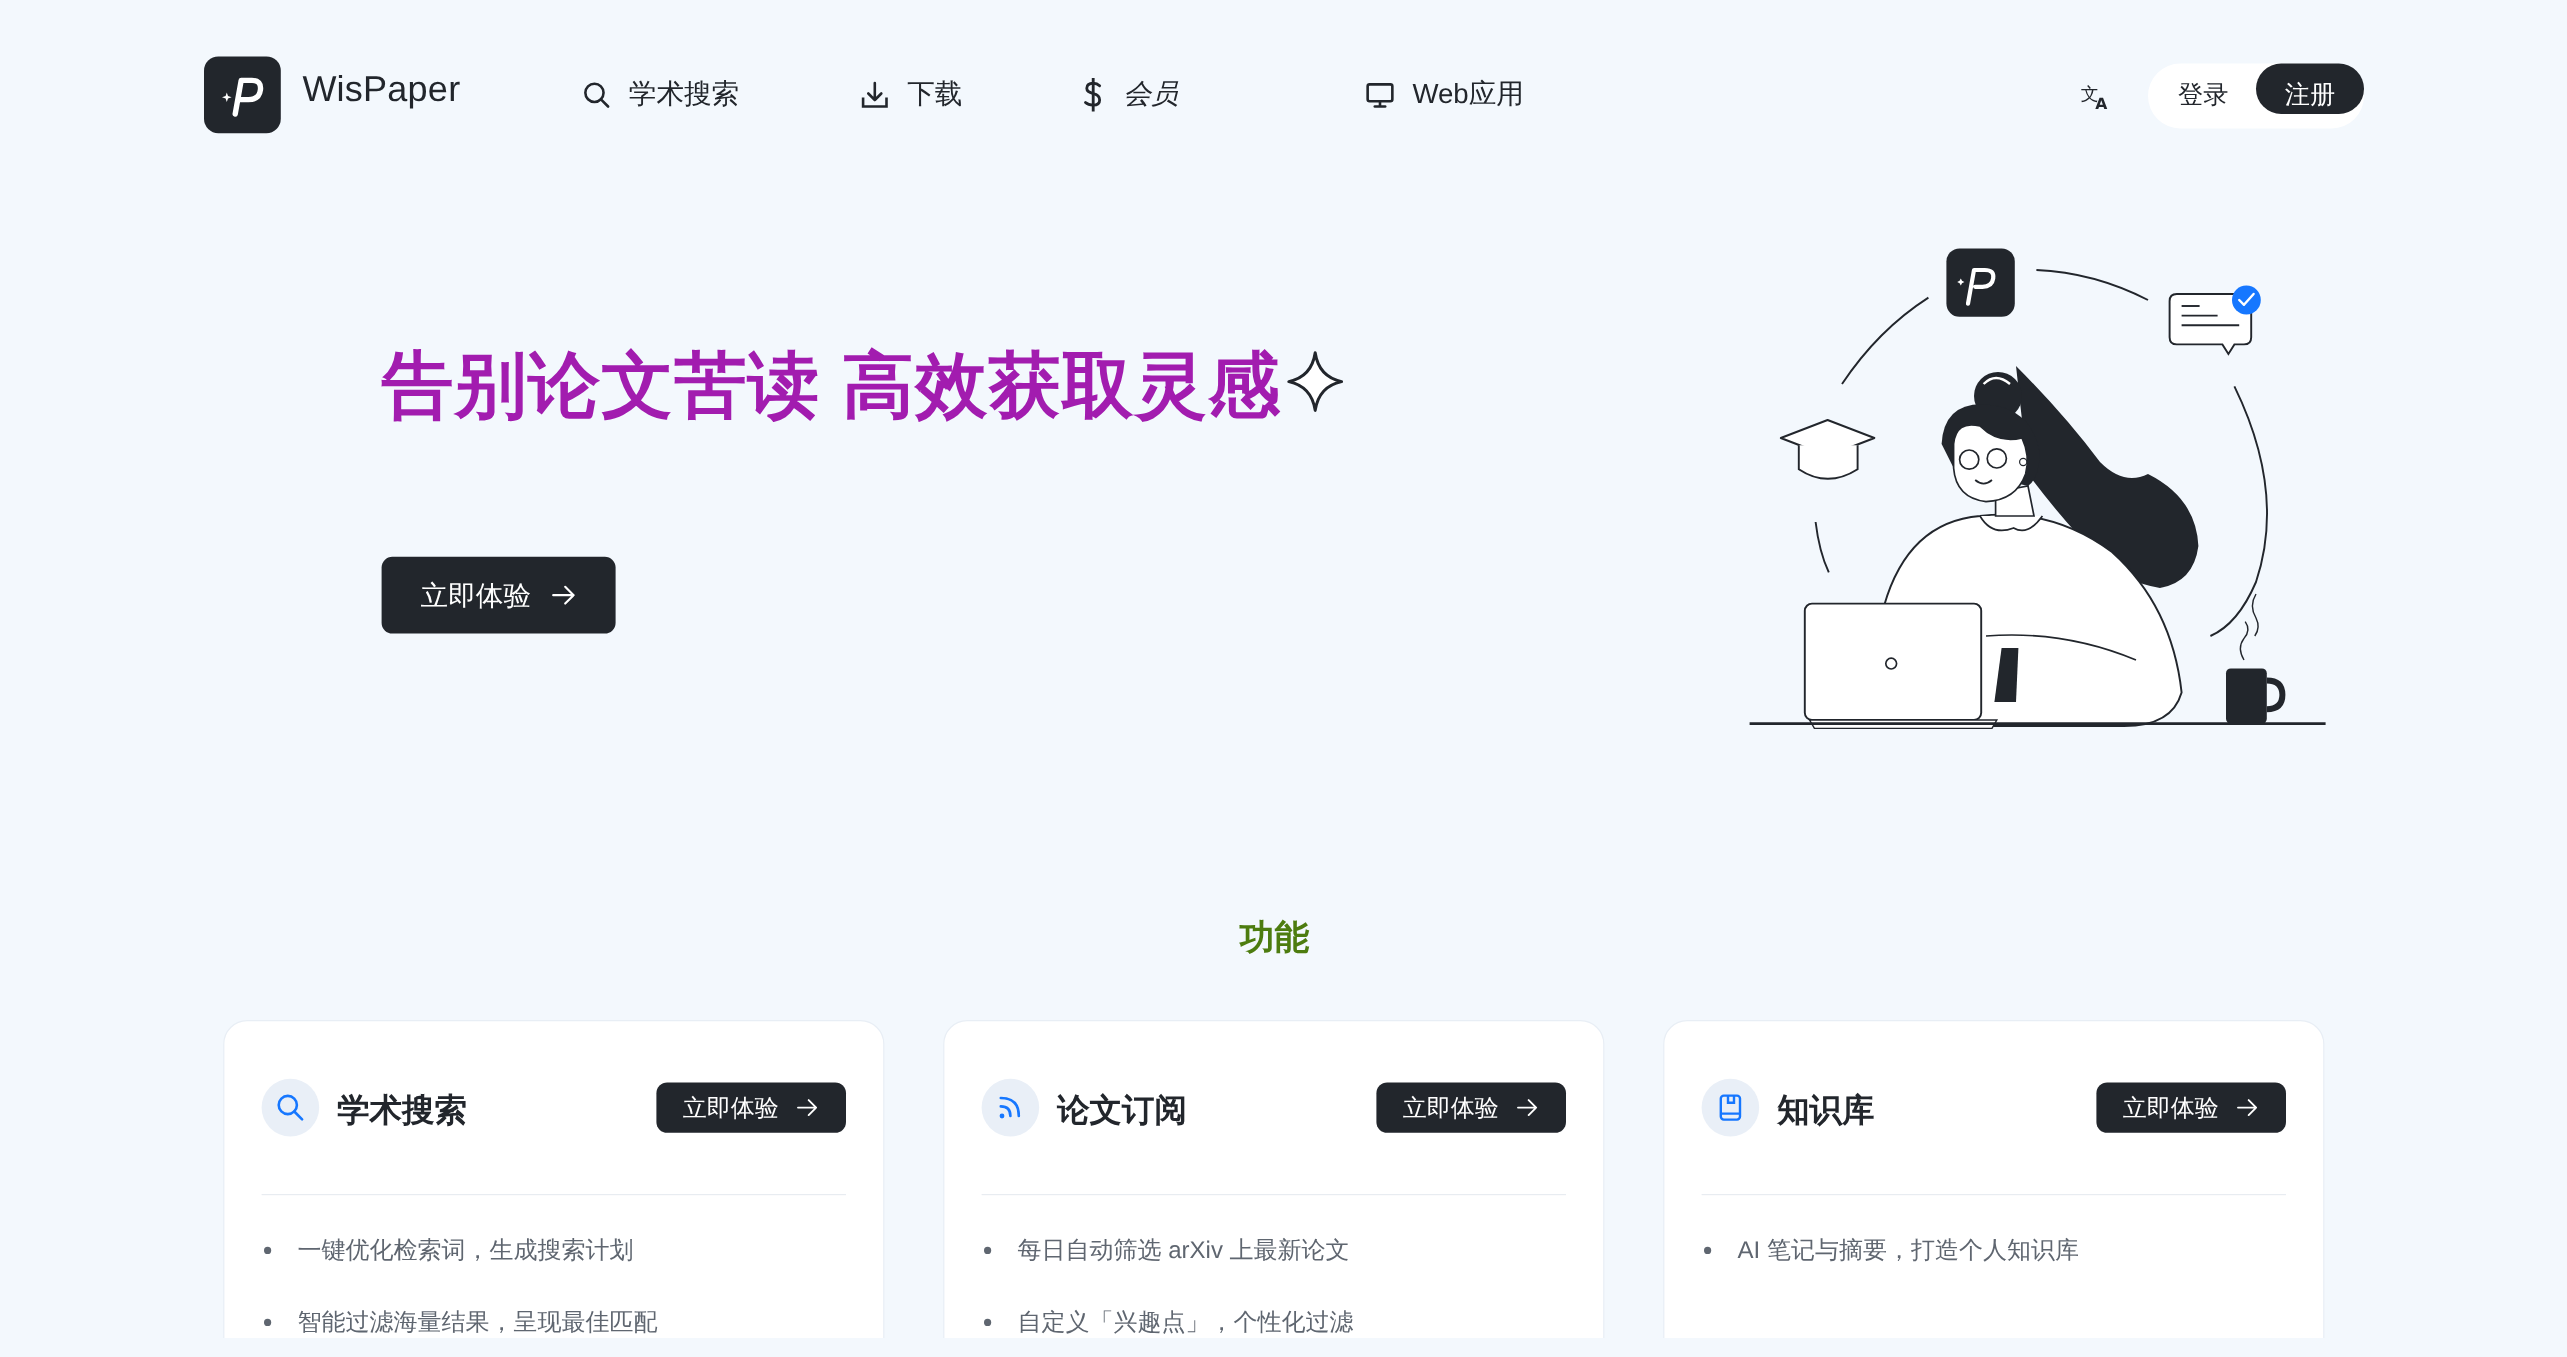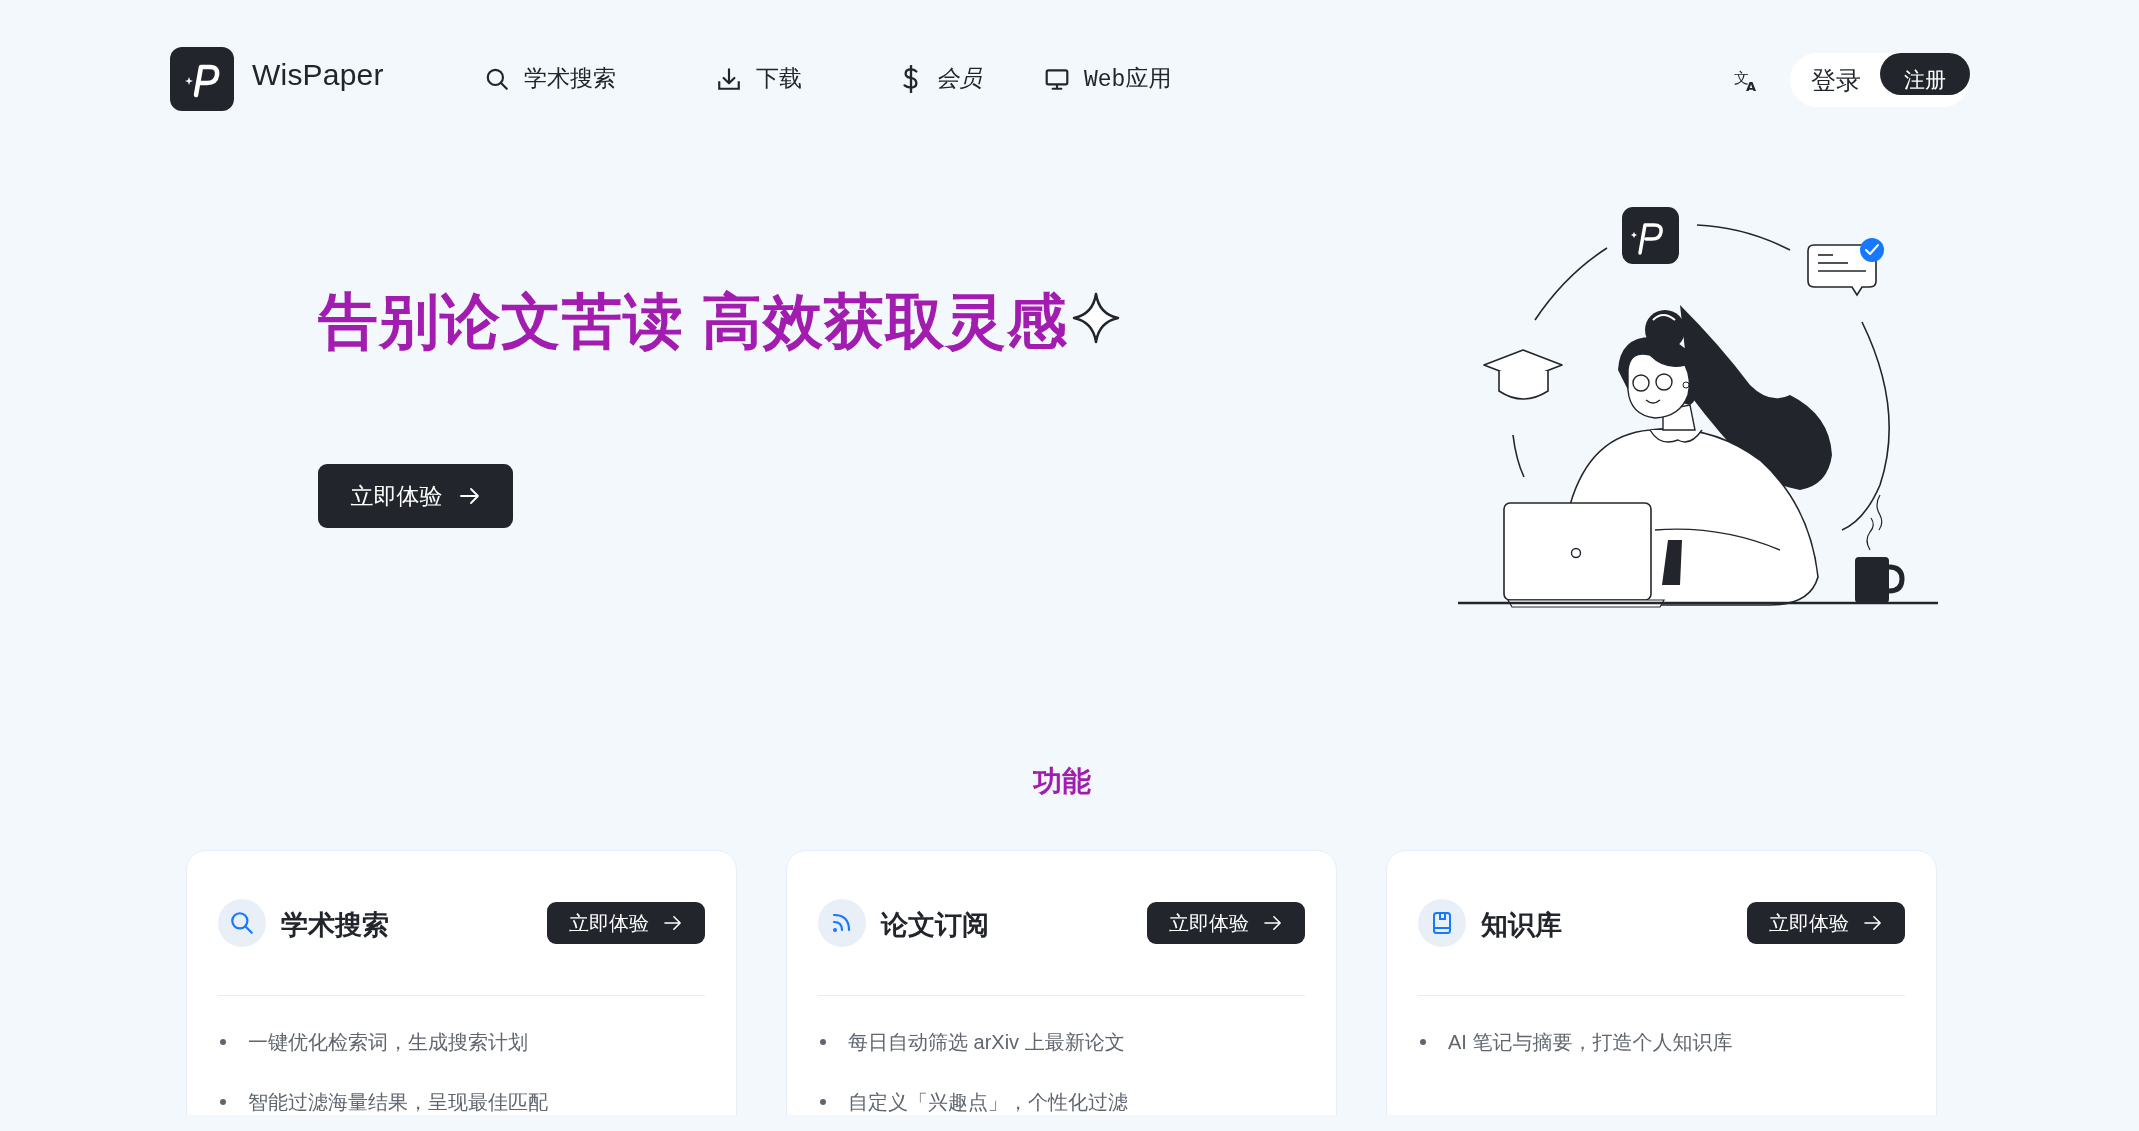--- a/index.html
+++ b/index.html
@@ -6,32 +6,32 @@
   html, body { width: 2139px; height: 1131px; overflow: hidden; }
   body { background: #f3f8fd; font-family: "Liberation Sans", "DejaVu Sans", sans-serif; color: #22262c; position: relative; }
 
   
   .logo { position: absolute; left: 170px; top: 47px; width: 64px; height: 64px; border-radius: 12px; background: #22262c; display:flex; align-items:center; justify-content:center; }
   .brand { position: absolute; left: 252px; top: 58px; font-size: 30px; color: #22262c; letter-spacing: 0.2px; }
   .nav-item { position: absolute; top: 63px; display: flex; align-items: center; gap: 14px; font-size: 23px; color: #22262c; cursor: pointer; }
   .nav-item svg { display:block; }
   .translate { position: absolute; left: 1733px; top: 66px; width: 28px; height: 28px; cursor: pointer; }
   .auth-pill { position: absolute; left: 1790px; top: 53px; width: 180px; height: 54px; background: #ffffff; border-radius: 27px; }
-  .login-btn { position: absolute; left: 1790px; top: 53px; width: 92px; height: 54px; line-height: 54px; text-align: center; font-size: 25px; color: #22262c; cursor: pointer; }
+  .login-btn { position: absolute; left: 1790px; top: 53px; width: 92px; height: 54px; line-height: 54px; text-align: center; font-size: 21px; color: #22262c; cursor: pointer; }
   .register-btn { position: absolute; left: 1880px; top: 53px; width: 90px; height: 42px; line-height: 54px; text-align: center; font-size: 21px; color: #ffffff; background: #22262c; border-radius: 27px; cursor: pointer; }
 
   
   .hero-title { position: absolute; left: 318px; top: 282px; font-size: 60px; font-weight: bold; color: #a21caf; letter-spacing: 1px; white-space: nowrap; }
   .sparkle { position: absolute; left: 1072px; top: 292px; width: 48px; height: 52px; }
   .hero-btn { position: absolute; left: 318px; top: 464px; width: 195px; height: 64px; border-radius: 9px; background: #22262c; color: #fff; display:flex; align-items:center; justify-content:center; gap: 16px; font-size: 23px; cursor: pointer; }
 
   .illustration { position: absolute; left: 1450px; top: 185px; width: 500px; height: 425px; }
 
   
-  .section-title { position: absolute; left: 0; width: 2124px; top: 762px; text-align: center; font-size: 29px; font-weight: bold; color: #a21caf; }
+  .section-title { position: absolute; left: 0; width: 2124px; top: 762px; text-align: center; font-size: 29px; font-weight: bold; color: #4d7c0f; }
 
   .cards-clip { position: absolute; left: 0; top: 840px; width: 2139px; height: 275px; overflow: hidden; }
   .card { position: absolute; top: 10px; width: 551px; height: 360px; background: #ffffff; border: 1px solid #e8eef5; border-radius: 20px; }
   .card-icon { position: absolute; left: 31px; top: 48px; width: 48px; height: 48px; border-radius: 50%; background: #e9eff7; display:flex; align-items:center; justify-content:center; }
   .card-title { position: absolute; left: 94px; top: 56px; font-size: 27px; font-weight: bold; color: #22262c; }
   .card-btn { position: absolute; right: 31px; top: 51px; width: 158px; height: 42px; border-radius: 9px; background: #22262c; color: #fff; display:flex; align-items:center; justify-content:center; gap: 14px; font-size: 20px; cursor: pointer; }
   .card-divider { position: absolute; left: 31px; right: 31px; top: 144px; height: 1px; background: #e8ecf1; }
   .card-list { position: absolute; left: 31px; top: 177px; list-style: none; }
   .card-list li { position: relative; padding-left: 30px; font-size: 20px; color: #5f6670; height: 60px; line-height: 28px; white-space: nowrap; }
   .card-list li::before { content: ""; position: absolute; left: 2px; top: 11px; width: 6px; height: 6px; border-radius: 50%; background: #5f6670; }
@@ -61,21 +61,21 @@
     </svg>
   <span>下载</span>
 </div>
 <div class="nav-item" style="left:900px;font-style:italic;">
   <svg width="22" height="30" viewBox="0 0 20 28">
       <path d="M15 7 Q13 5 10 5 Q5 5 5 9 Q5 12 10 13 Q15 14 15 18 Q15 22 10 22 Q6 22 4 20" fill="none" stroke="#22262c" stroke-width="2.2" stroke-linecap="round"></path>
       <line x1="10" y1="1" x2="10" y2="27" stroke="#22262c" stroke-width="2.2"></line>
     </svg>
   <span>会员</span>
 </div>
-<div class="nav-item" style="left:1044px;font-family:Liberation Mono, monospace;">
+<div class="nav-item" style="left:1137px;">
   <svg width="26" height="26" viewBox="0 0 24 24">
       <rect x="2.5" y="4" width="19" height="13" rx="1.5" fill="none" stroke="#22262c" stroke-width="2"></rect>
       <line x1="12" y1="17" x2="12" y2="21" stroke="#22262c" stroke-width="2"></line>
       <line x1="8" y1="21" x2="16" y2="21" stroke="#22262c" stroke-width="2" stroke-linecap="round"></line>
     </svg>
   <span>Web应用</span>
 </div>
 
 <svg class="translate" viewBox="0 0 28 28">
   <text x="1" y="17" font-size="15" font-family="DejaVu Sans, sans-serif" fill="#22262c">文</text>

